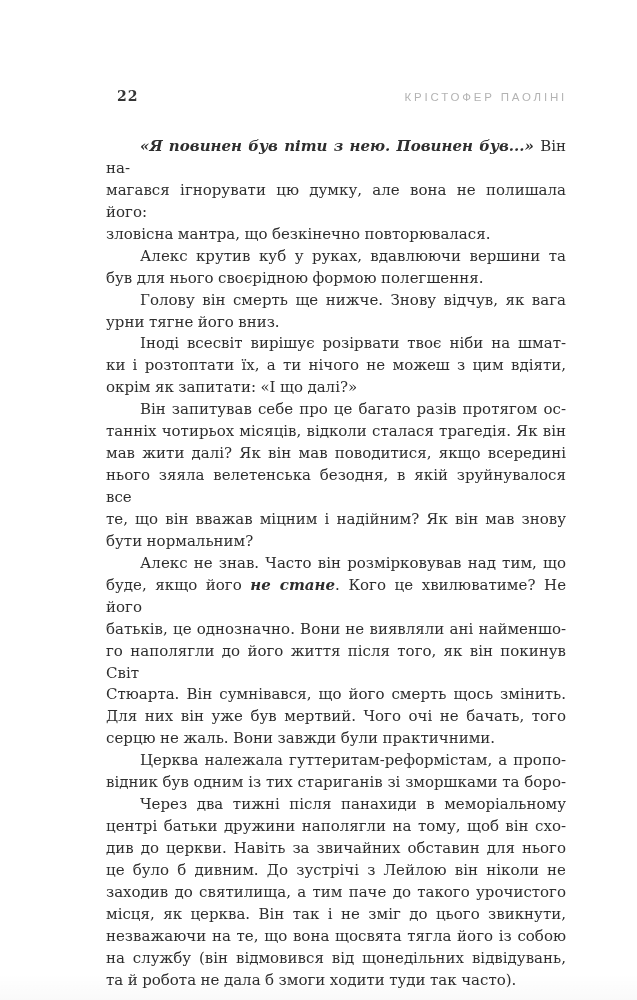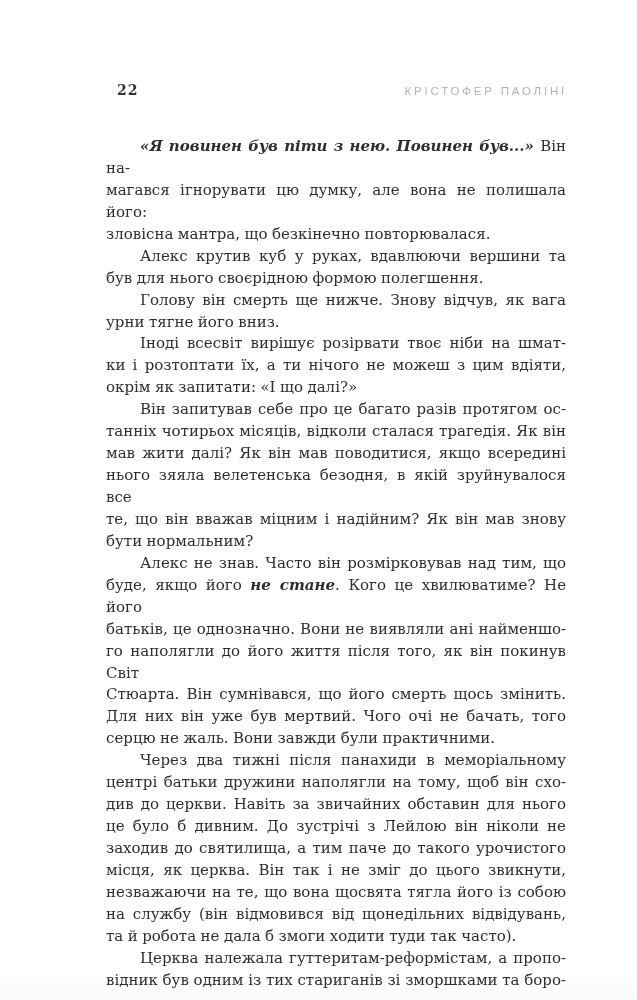--- a/index.html
+++ b/index.html
@@ -14,21 +14,21 @@
     position: absolute; inset: 0;
     background: #ffffff;
   }
   .page-edge-shade {
     position: absolute; left: 0; right: 0; bottom: 0; height: 26px;
     background: linear-gradient(to bottom, rgba(0,0,0,0), rgba(0,0,0,0.025));
     pointer-events: none;
   }
   .header {
     position: absolute;
-    top: 82px; left: 117px; right: 70px;
+    top: 88px; left: 117px; right: 70px;
     display: flex; justify-content: space-between; align-items: baseline;
   }
   .page-number {
     font-family: "DejaVu Serif", serif;
     font-size: 14px; font-weight: 700;
     color: #343434; letter-spacing: 1px;
   }
   .running-title {
     font-family: "Liberation Sans", sans-serif;
     font-size: 11.5px; font-weight: 400;
@@ -92,31 +92,31 @@
       <div>
         <div class="line indent"><span class="seg">Алекс не знав. Часто він розмірковував над тим, що</span></div>
         <div class="line"><span class="seg">буде, якщо його </span><span class="seg it">не стане</span><span class="seg">. Кого це хвилюватиме? Не його</span></div>
         <div class="line"><span class="seg">батьків, це однозначно. Вони не виявляли ані найменшо-</span></div>
         <div class="line"><span class="seg">го наполягли до його життя після того, як він покинув Світ</span></div>
         <div class="line"><span class="seg">Стюарта. Він сумнівався, що його смерть щось змінить.</span></div>
         <div class="line"><span class="seg">Для них він уже був мертвий. Чого очі не бачать, того</span></div>
         <div class="line para-end"><span class="seg">серцю не жаль. Вони завжди були практичними.</span></div>
       </div>
       <div>
+        <div class="line indent"><span class="seg">Церква належала гуттеритам-реформістам, а пропо-</span></div>
+        <div class="line"><span class="seg">відник був одним із тих стариганів зі зморшками та боро-</span></div>
+      </div>
+      <div>
         <div class="line indent"><span class="seg">Через два тижні після панахиди в меморіальному</span></div>
         <div class="line"><span class="seg">центрі батьки дружини наполягли на тому, щоб він схо-</span></div>
         <div class="line"><span class="seg">див до церкви. Навіть за звичайних обставин для нього</span></div>
         <div class="line"><span class="seg">це було б дивним. До зустрічі з Лейлою він ніколи не</span></div>
         <div class="line"><span class="seg">заходив до святилища, а тим паче до такого урочистого</span></div>
         <div class="line"><span class="seg">місця, як церква. Він так і не зміг до цього звикнути,</span></div>
         <div class="line"><span class="seg">незважаючи на те, що вона щосвята тягла його із собою</span></div>
         <div class="line"><span class="seg">на службу (він відмовився від щонедільних відвідувань,</span></div>
         <div class="line para-end"><span class="seg">та й робота не дала б змоги ходити туди так часто).</span></div>
       </div>
-      <div>
-        <div class="line indent"><span class="seg">Церква належала гуттеритам-реформістам, а пропо-</span></div>
-        <div class="line"><span class="seg">відник був одним із тих стариганів зі зморшками та боро-</span></div>
-      </div>
     </div>
 
   <div class="page-edge-shade"></div>
 
 </div>
 
 </body></html>

